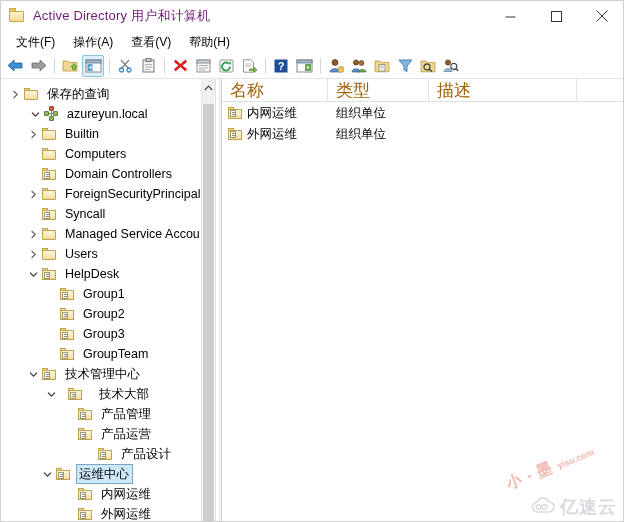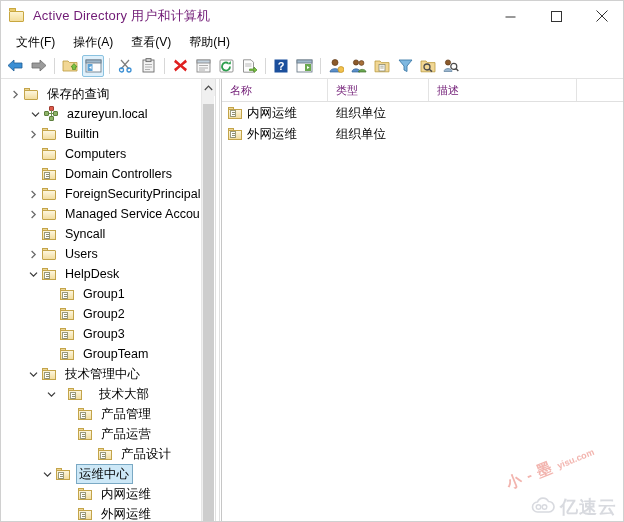--- a/index.html
+++ b/index.html
@@ -365,22 +365,22 @@
     height: 22px;
     background: #ffffff;
     border-bottom: 1px solid #e0e0e0;
     display: flex;
     align-items: center;
   }
   .lh-cell {
     height: 22px;
     display: flex;
     align-items: center;
-    font-size: 11px;
-    color: #701a75;
+    font-size: 17px;
+    color: #a16207;
     padding-left: 8px;
     border-right: 1px solid #e3e3e3;
     box-sizing: border-box;
     white-space: nowrap;
   }
   .list-rows { position: relative; }
   .list-row {
     height: 21px;
     display: flex;
     align-items: center;
@@ -709,43 +709,43 @@
             </div>
             <div class="node-ico">
               <div class="ico-folder">
                 <div class="ftab"></div>
                 <div class="fbody"></div>
               </div>
             </div>
             <span class="node-label">ForeignSecurityPrincipal</span>
           </div>
           <div class="tree-row" style="padding-left: 24px;">
+            <div class="twisty"></div>
+            <div class="node-ico">
+              <div class="ico-ou">
+                <div class="ftab"></div>
+                <div class="fbody"></div>
+                <div class="page"></div>
+              </div>
+            </div>
+            <span class="node-label">Syncall</span>
+          </div>
+          <div class="tree-row" style="padding-left: 24px;">
             <div class="twisty">
               <svg width="7" height="9" viewBox="0 0 7 9">
                 <path d="M1.6 1 L5.2 4.5 L1.6 8" fill="none" stroke="#6a6a6a" stroke-width="1.25"></path>
               </svg>
             </div>
             <div class="node-ico">
               <div class="ico-folder">
                 <div class="ftab"></div>
                 <div class="fbody"></div>
               </div>
             </div>
             <span class="node-label">Managed Service Accou</span>
-          </div>
-          <div class="tree-row" style="padding-left: 24px;">
-            <div class="twisty"></div>
-            <div class="node-ico">
-              <div class="ico-ou">
-                <div class="ftab"></div>
-                <div class="fbody"></div>
-                <div class="page"></div>
-              </div>
-            </div>
-            <span class="node-label">Syncall</span>
           </div>
           <div class="tree-row" style="padding-left: 24px;">
             <div class="twisty">
               <svg width="7" height="9" viewBox="0 0 7 9">
                 <path d="M1.6 1 L5.2 4.5 L1.6 8" fill="none" stroke="#6a6a6a" stroke-width="1.25"></path>
               </svg>
             </div>
             <div class="node-ico">
               <div class="ico-folder">
                 <div class="ftab"></div>

